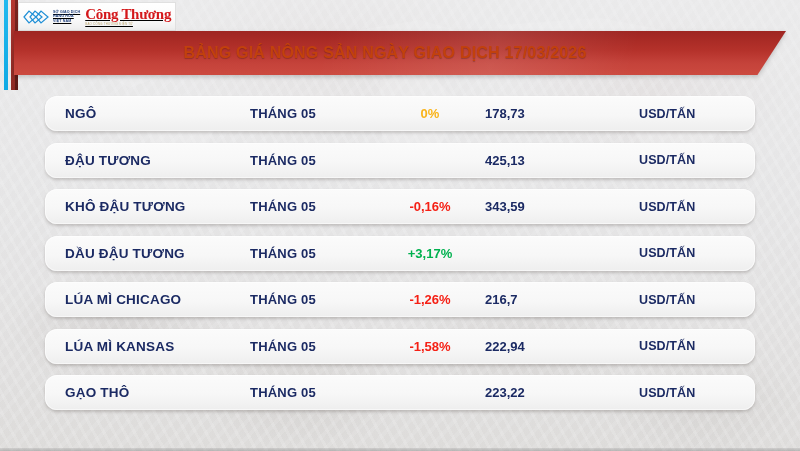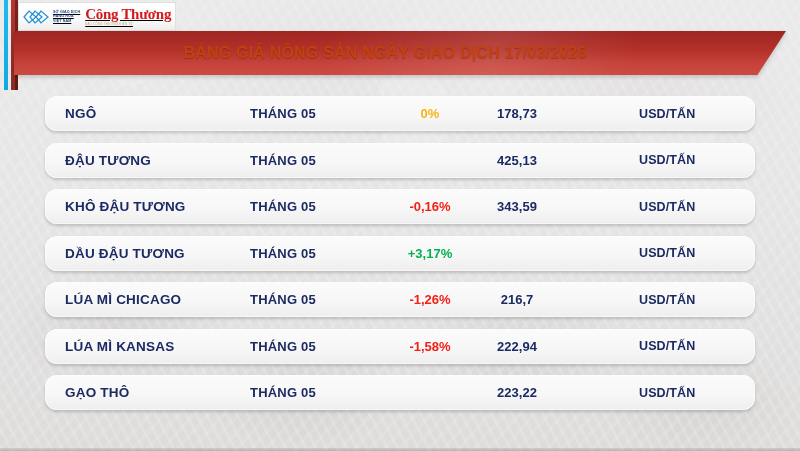--- a/index.html
+++ b/index.html
@@ -160,21 +160,21 @@
     border-radius: 12px;
     box-shadow: 0 2px 3px rgba(60,50,45,.22), 0 0 0 1px rgba(255,255,255,.55) inset;
     display: flex;
     align-items: center;
     font-weight: bold;
     color: #1b2a63;
   }
   .c-name   { position: absolute; left: 20px;  font-size: 13.5px; letter-spacing: .2px; white-space: nowrap; }
   .c-month  { position: absolute; left: 205px; font-size: 13px;   letter-spacing: .2px; white-space: nowrap; }
   .c-change { position: absolute; left: 330px; width: 110px; text-align: center; font-size: 13px; white-space: nowrap; }
-  .c-value  { position: absolute; left: 408px; width: 128px; text-align: center; font-size: 13px; white-space: nowrap; }
+  .c-value  { position: absolute; left: 440px; width: 128px; text-align: left; font-size: 13px; white-space: nowrap; }
   .c-unit   { position: absolute; left: 562px; font-size: 12.5px; letter-spacing: .1px; white-space: nowrap; padding-left: 32px; }
 
   .up   { color: #00b14f; }
   .down { color: #f52015; }
   .flat { color: #f9b319; }
 
   
   .footer-note {
     position: absolute;
     right: 22px; bottom: 16px;

